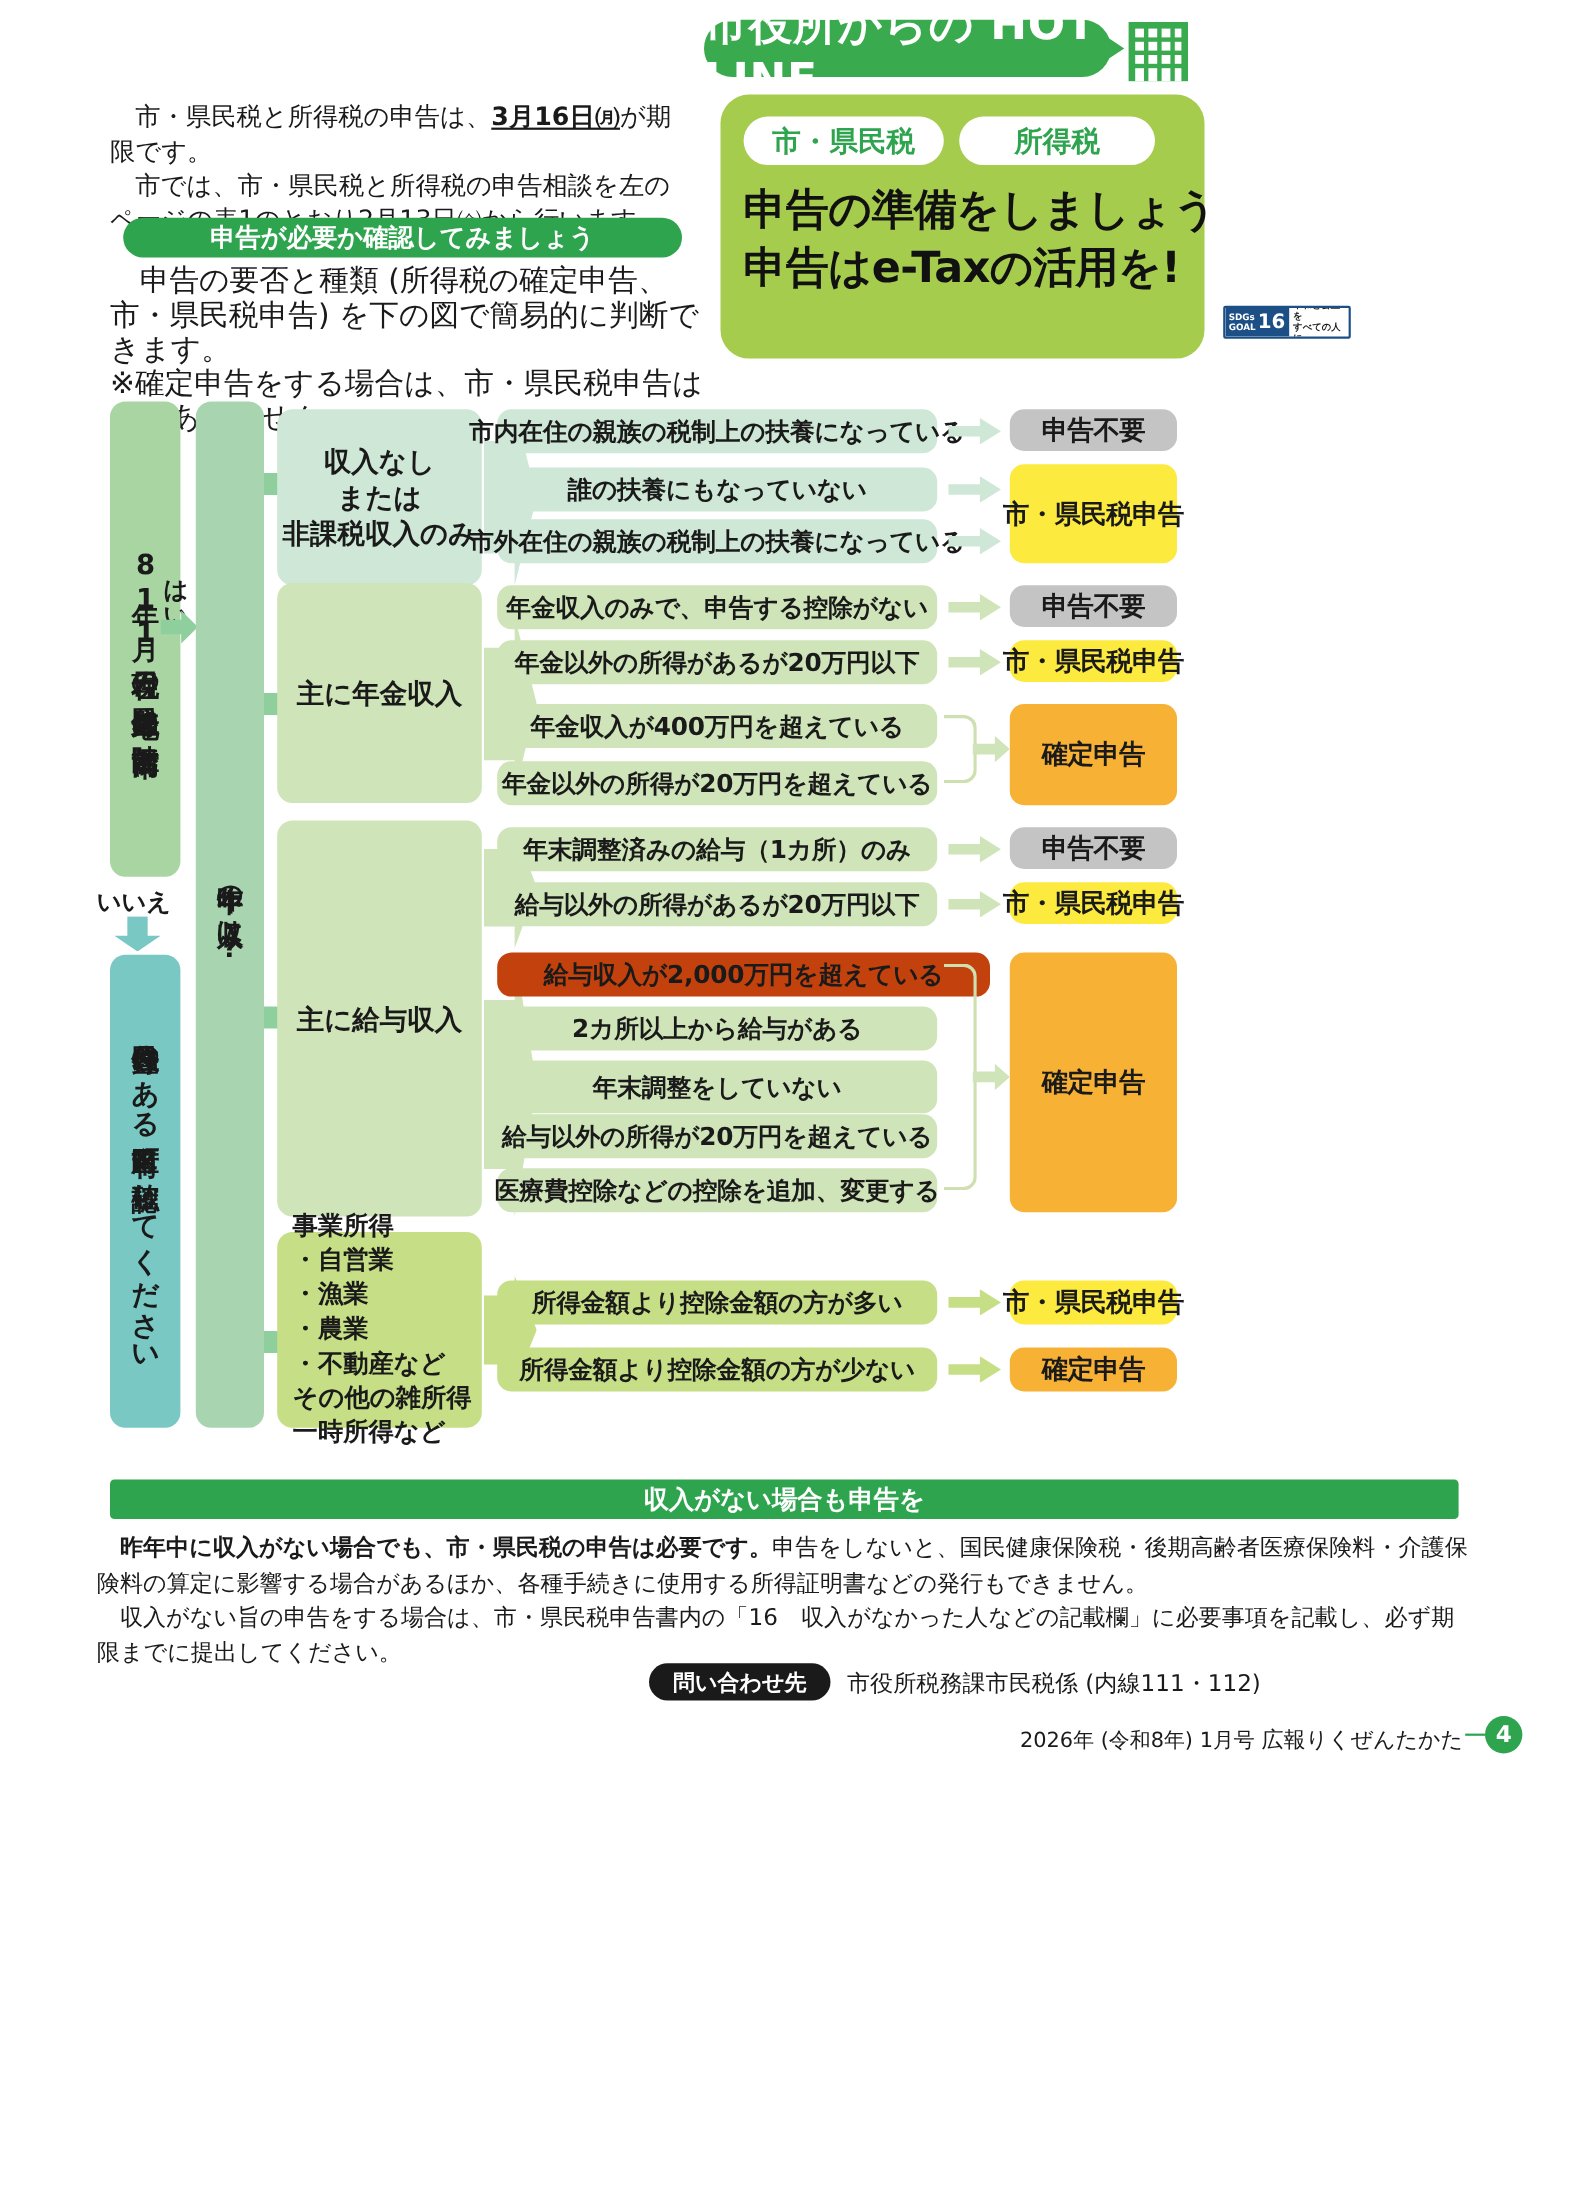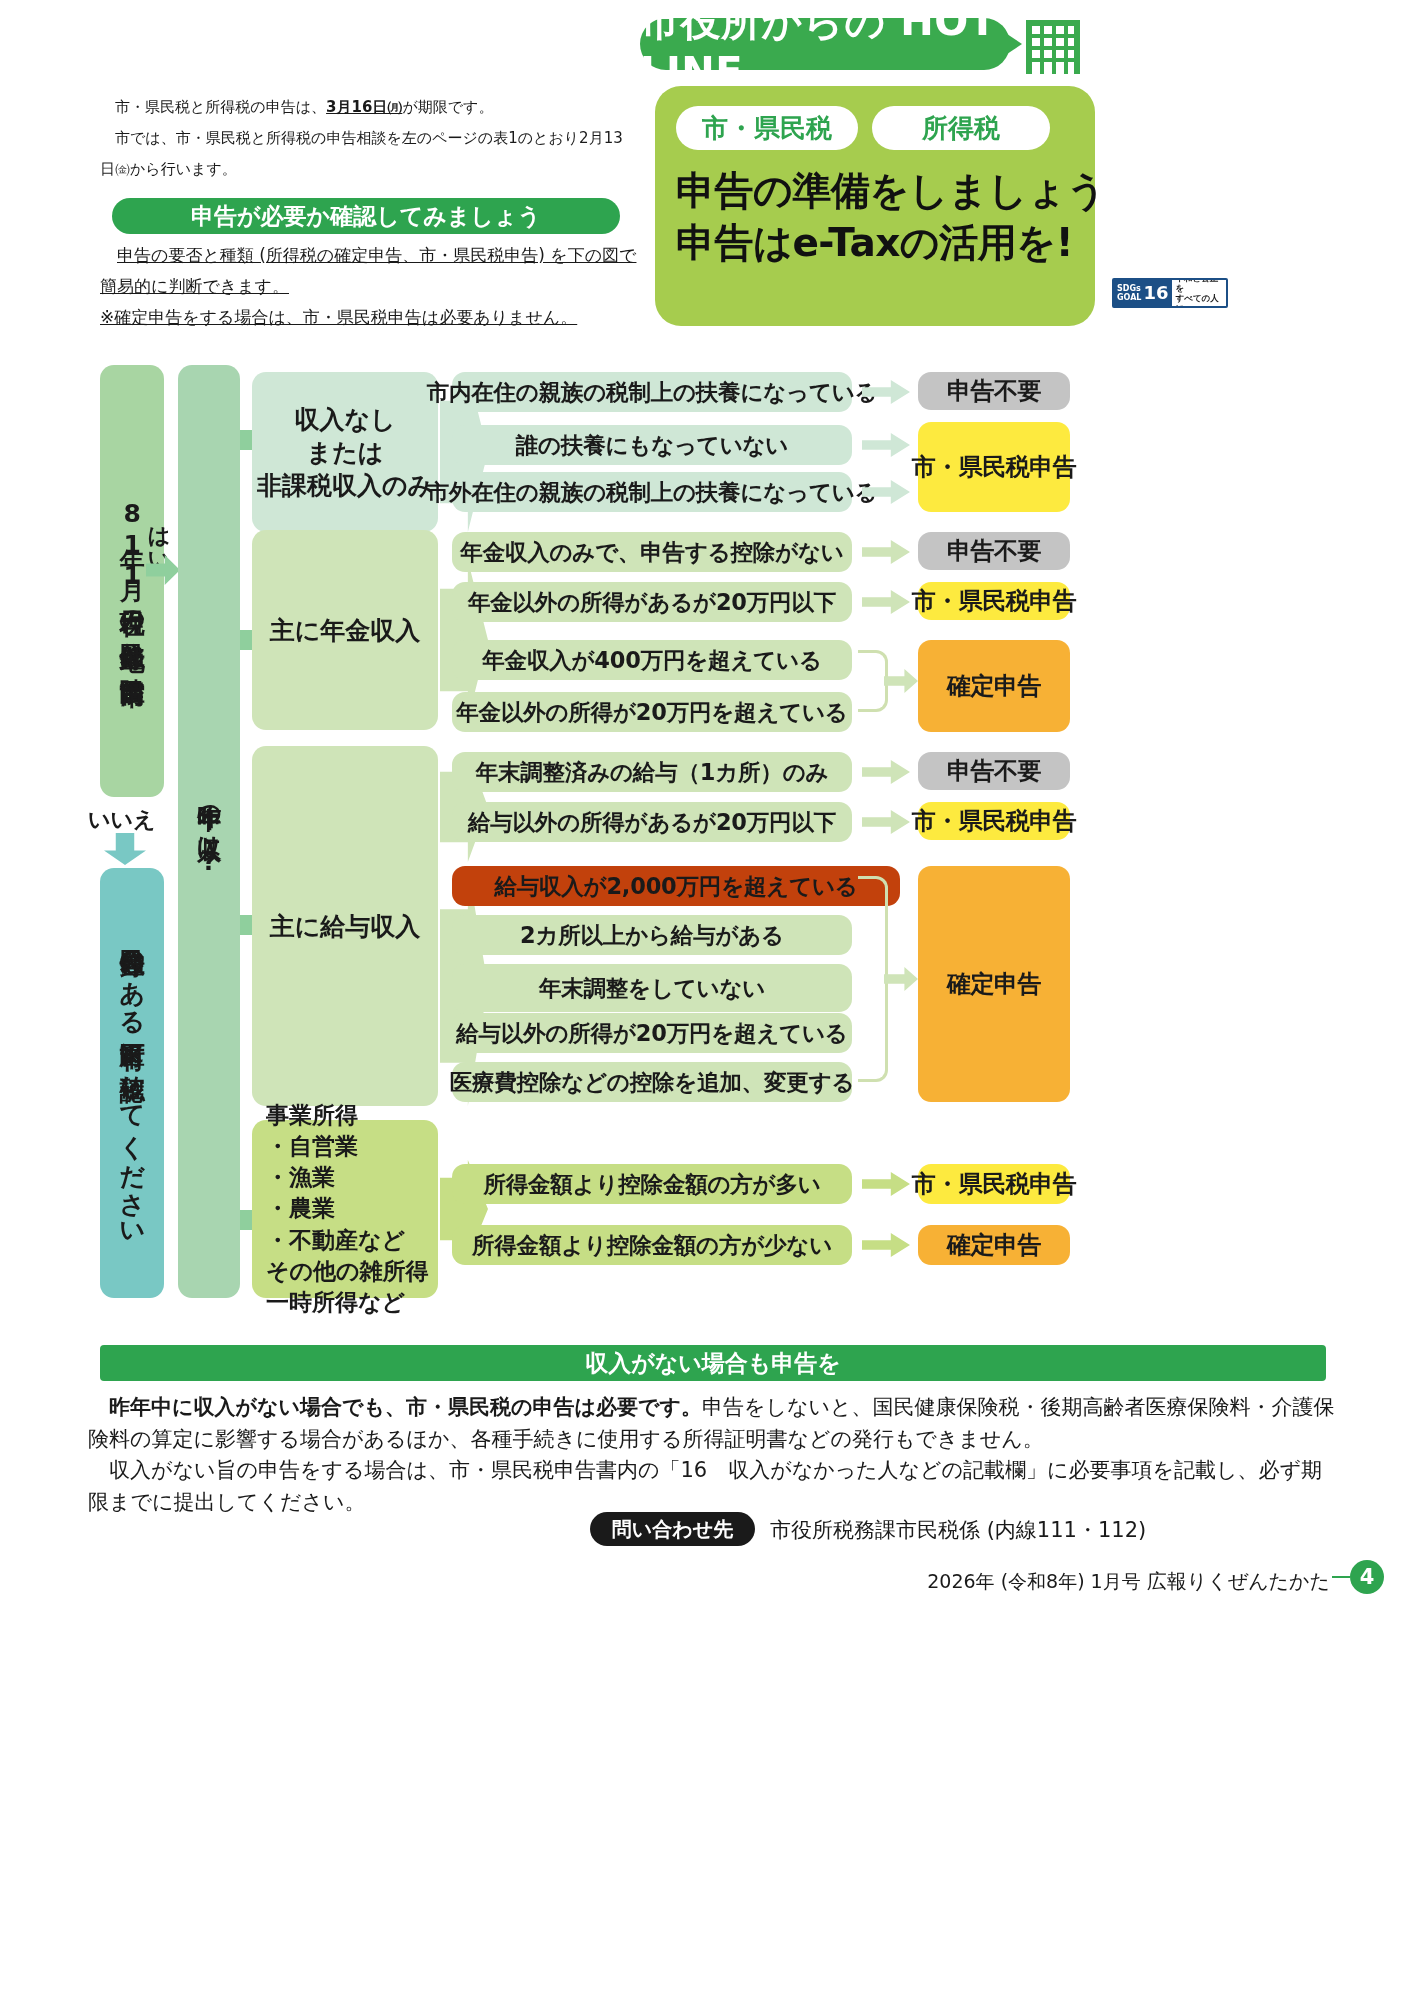--- a/index.html
+++ b/index.html
@@ -67,30 +67,30 @@
   }
   .sdgs-l .tx { font-size: 8px; font-weight: bold; line-height: 9px; }
   .sdgs-l .num { font-size: 18px; font-weight: bold; line-height: 18px; }
   .sdgs-r {
     flex: 1; display: flex; flex-direction: column; justify-content: center;
     padding-left: 4px; color: #1a1a1a; font-size: 8.5px; line-height: 10px; font-weight: bold;
   }
 
   
   .intro { position: absolute; left: 100px; top: 92px; width: 530px; }
-  .intro p { font-size: 15px; line-height: 31px; text-indent: 1em; }
+  .intro p { font-size: 23px; line-height: 31px; text-indent: 1em; }
   .u { text-decoration: underline; font-weight: bold; }
   .ribbon {
     position: absolute; left: 112px; top: 198px; width: 508px; height: 36px;
     background: #2ea44f; border-radius: 18px;
     display: flex; align-items: center; justify-content: center;
   }
   .ribbon span { color: #fff; font-size: 23px; font-weight: bold; }
   .intro2 { position: absolute; left: 100px; top: 240px; width: 540px; }
-  .intro2 p { font-size: 17px; line-height: 31px; text-indent: 1em; text-decoration: underline; }
+  .intro2 p { font-size: 27px; line-height: 31px; text-indent: 1em; }
   .noindent { text-indent: 0 !important; }
 
   
   .flow { position: absolute; left: 0; top: 0; width: 1426px; height: 1330px; }
 
   .vbox {
     position: absolute; border-radius: 14px;
     writing-mode: vertical-rl; text-orientation: upright;
     display: flex; align-items: center; justify-content: center;
     font-size: 25px; font-weight: bold; letter-spacing: 1px;

